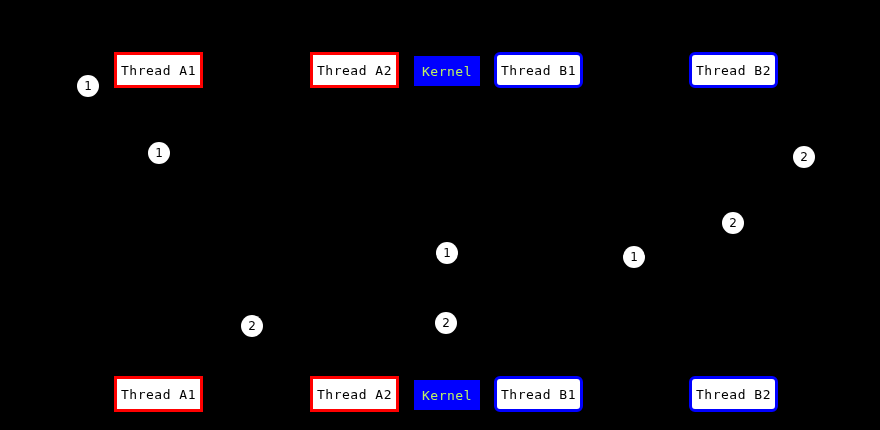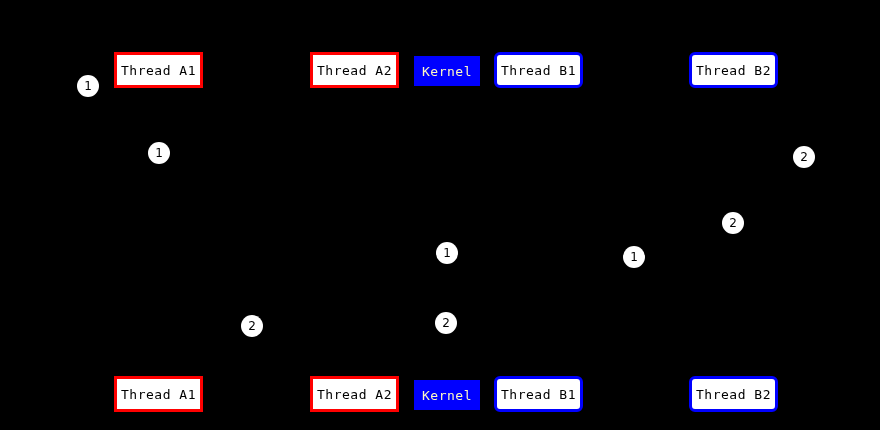--- a/index.html
+++ b/index.html
@@ -40,21 +40,21 @@
   .p-outline .plabel { color: #000000; text-align: center; }
 
   .p-red    { border-color: #ff0000; }
   .p-blue   { border-color: #0000ff; border-radius: 6px; }
 
   
   .p-filled {
     background: #0000ff;
     border: 0;
   }
-  .p-filled .plabel { color: #fef9c3; }
+  .p-filled .plabel { color: #bef264; }
 
   
   .lifeline {
     position: absolute;
     width: 1px;
     background: #000000;
   }
 
   
   .message {

